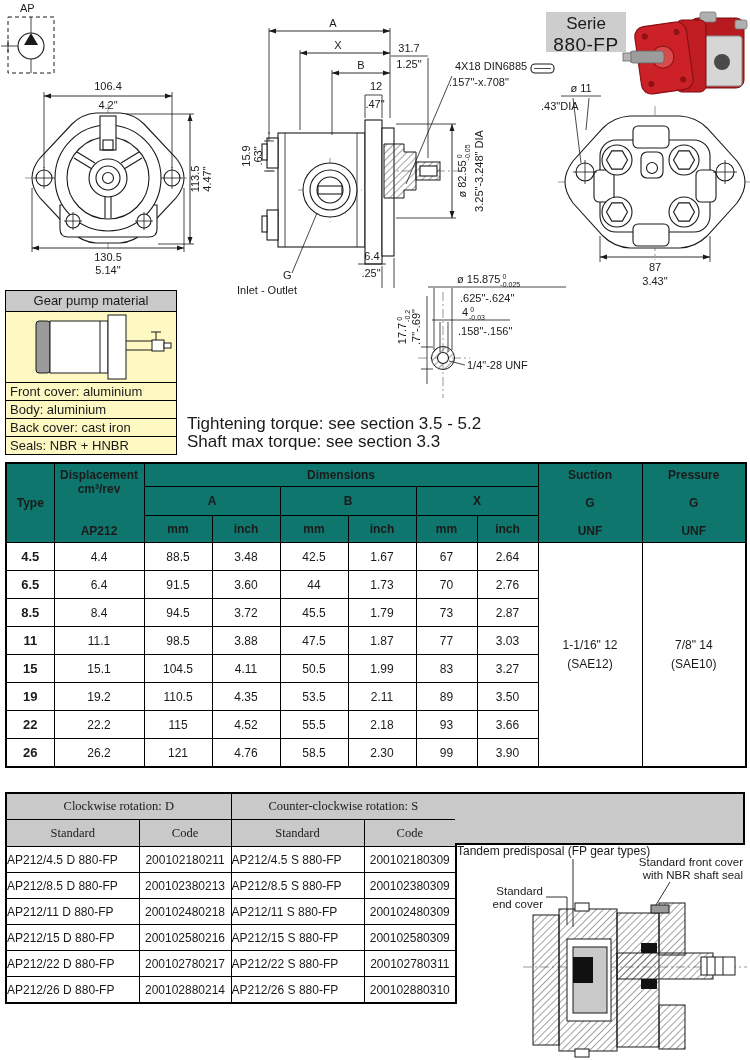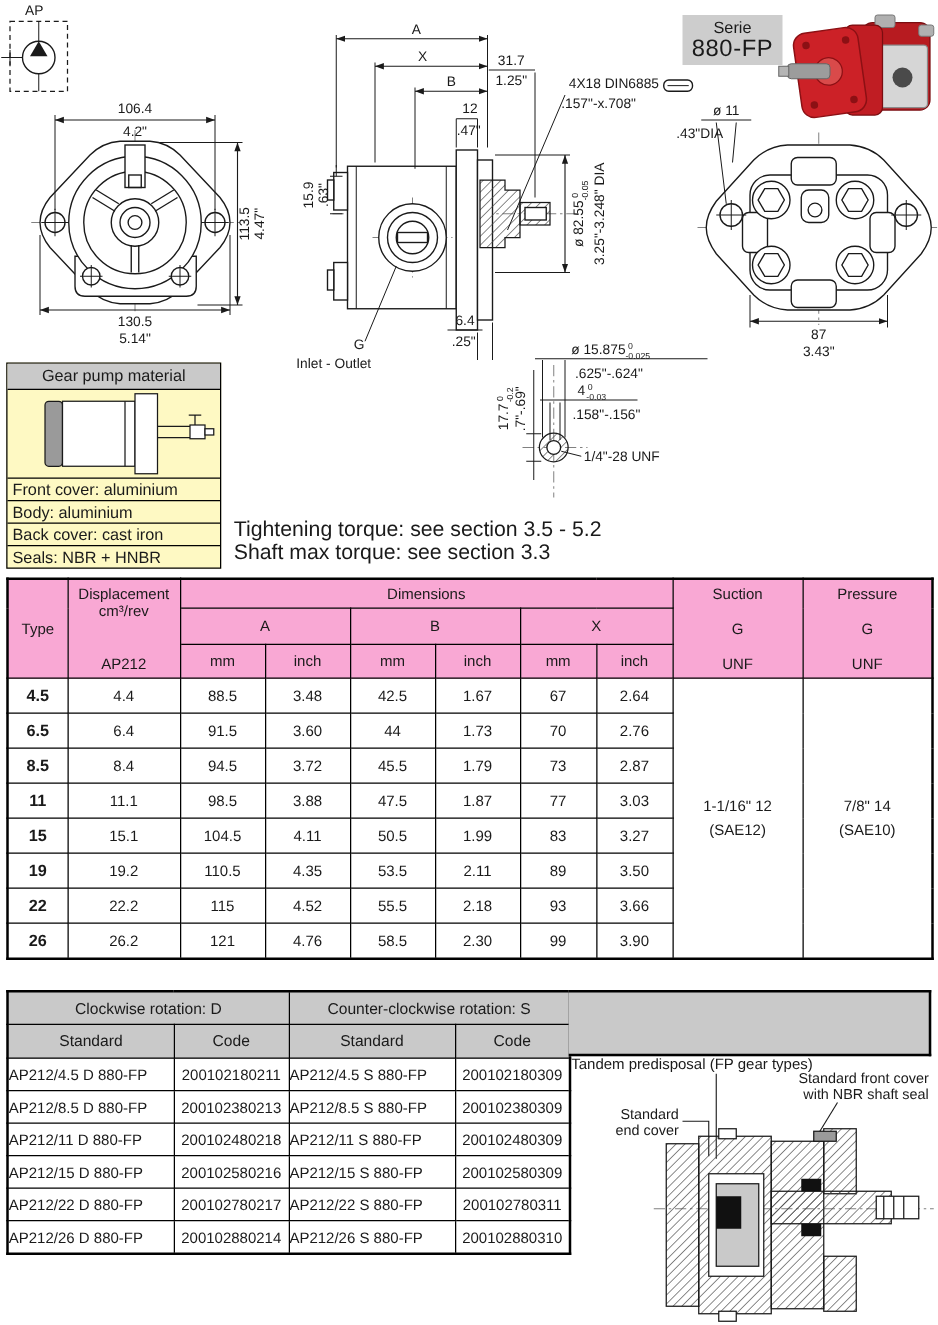--- a/index.html
+++ b/index.html
@@ -12,52 +12,52 @@
   .ln{fill:none;stroke:#1a1a1a;stroke-width:1.1;}
   .lnw{fill:#fff;stroke:#1a1a1a;stroke-width:1.1;}
   .thin{fill:none;stroke:#1a1a1a;stroke-width:0.8;}
   .cl{fill:none;stroke:#555;stroke-width:0.6;stroke-dasharray:9 3 2 3;}
   .dim{stroke:#1a1a1a;stroke-width:0.9;marker-start:url(#arw);marker-end:url(#arw);}
   .ext{stroke:#1a1a1a;stroke-width:0.8;}
   .ht{fill:url(#ht);stroke:#1a1a1a;stroke-width:1;}
 
   
   #badge{left:546px;top:12px;width:80px;height:40px;background:#cdcdcd;text-align:center;}
-  #badge .b1{font-size:13px;padding-top:2px;}
+  #badge .b1{font-size:17px;padding-top:2px;}
   #badge .b2{font-size:19px;letter-spacing:0.5px;}
 
   
   #matbox{left:5px;top:290px;width:172px;background:#fef9c3;border:1.5px solid #000;box-sizing:border-box;}
   #matbox .title{height:20px;line-height:20px;background:#c9c9c9;border-bottom:1.5px solid #000;
                  text-align:center;font-size:13px;}
   #matbox .icon{height:70px;border-bottom:1.5px solid #000;}
   #matbox .mrow{height:17px;line-height:17px;font-size:13px;padding-left:4px;border-bottom:1.5px solid #000;}
   #matbox .mrow:last-child{border-bottom:none;}
 
   .note{font-size:17px;}
   #note1{left:187px;top:414px;}
   #note2{left:187px;top:432px;}
 
   
   table{border-collapse:collapse;table-layout:fixed;}
   #dims-table{left:5px;top:462px;width:740px;}
   #dims-table th,#dims-table td{border:1px solid #000;padding:0;text-align:center;}
   #dims-table{border:2px solid #000;}
-  #dims-table thead th{background:#f9a8d4;font-weight:normal;font-size:12px;}
+  #dims-table thead th{background:#0f766e;font-weight:bold;font-size:12px;}
   #dims-table .h1 th{height:22px;}
   #dims-table .h2 th{height:28px;}
   #dims-table .h3 th{height:26px;}
   #dims-table tbody td{height:27px;font-size:12px;}
   #dims-table tbody td.t{font-size:13px;font-weight:bold;}
   .vstack{display:flex;flex-direction:column;justify-content:space-between;height:70px;padding:3px 0;}
   .merged div{line-height:19px;}
 
   #rot-table{left:5px;top:792px;width:450px;border:2px solid #000;}
   #rot-table th,#rot-table td{border:1px solid #000;padding:0;text-align:center;}
-  #rot-table thead th{background:#c9c9c9;font-weight:normal;font-size:12.5px;}
+  #rot-table thead th{background:#c9c9c9;font-weight:normal;font-size:12.5px;font-family:Liberation Serif, serif;}
   #rot-table .r1 th{height:25px;}
   #rot-table .r2 th{height:26px;}
   #rot-table tbody td{height:25px;font-size:12px;}
   #rot-table td.std{text-align:left;padding-left:0;}
 
   #grayblock{left:455px;top:792px;width:290px;height:53px;background:#c9c9c9;
              border:2px solid #000;border-left:none;box-sizing:border-box;}
   #tandem-svg{left:455px;top:845px;}
   .lbl{font-size:11.5px;}
   .ttl{font-size:12px;}

